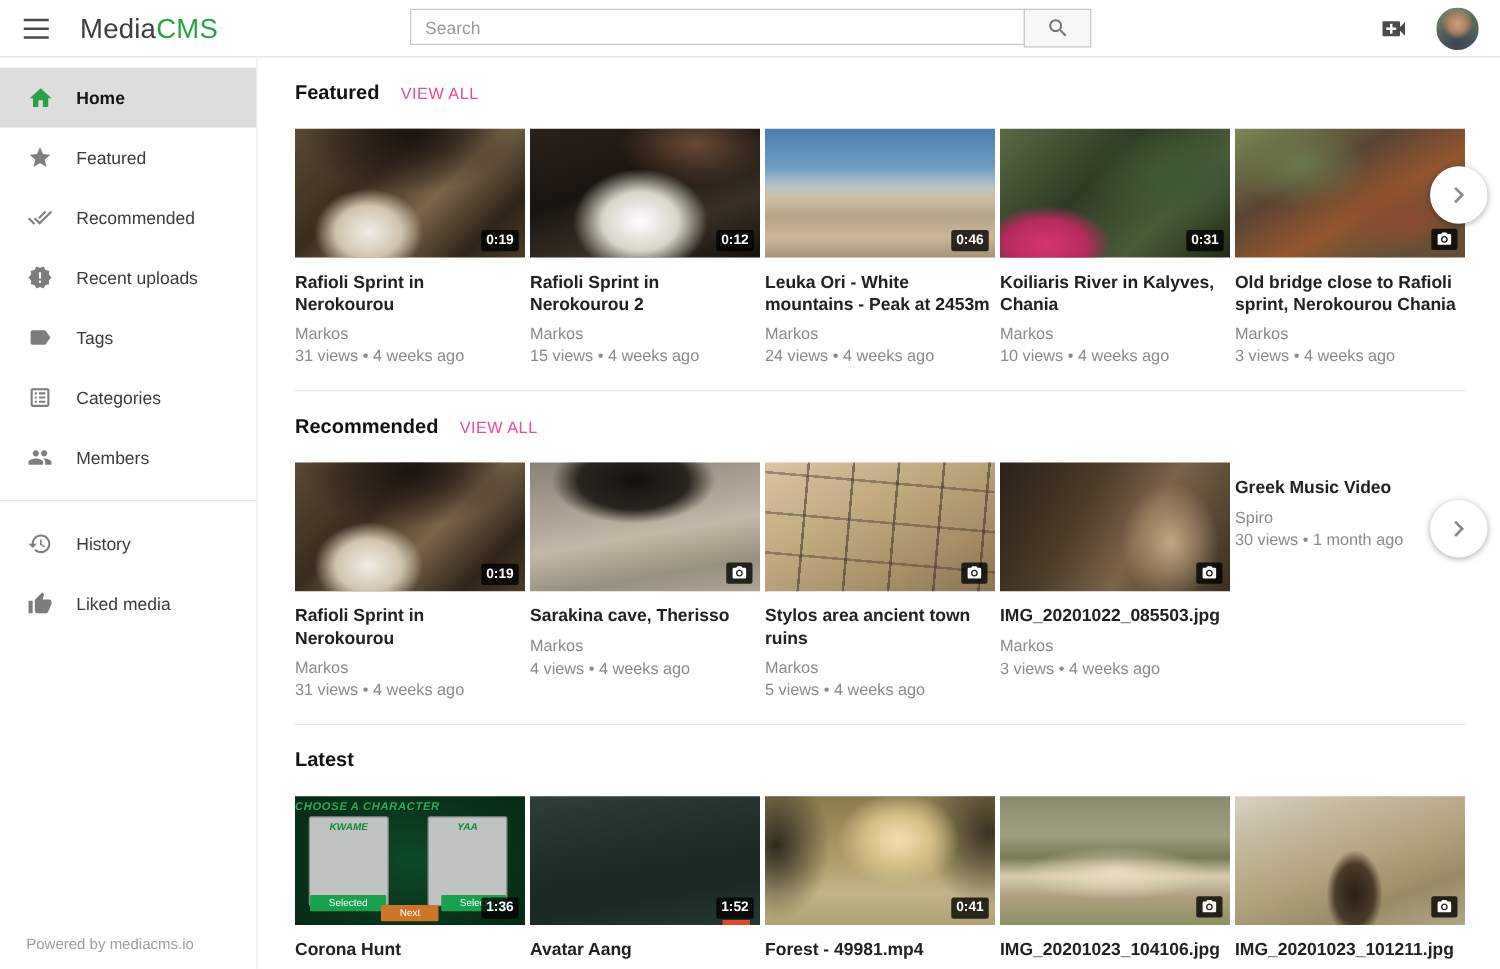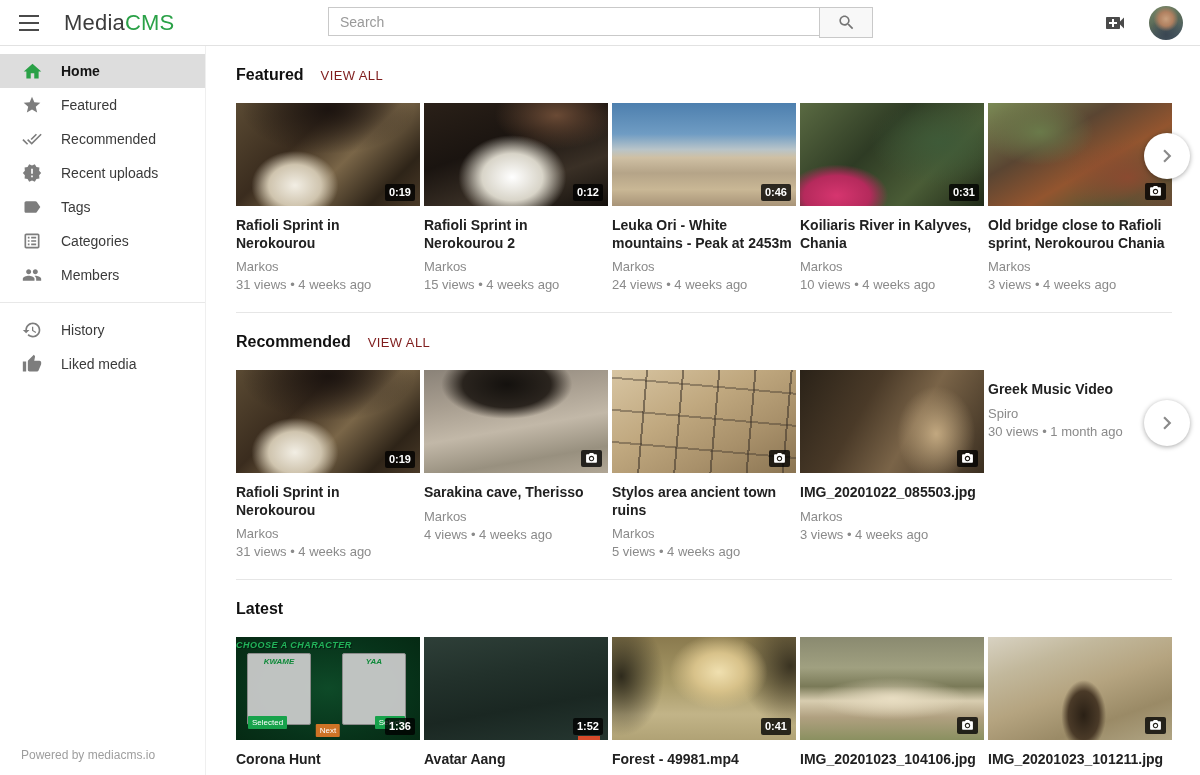--- a/index.html
+++ b/index.html
@@ -27,34 +27,34 @@
   .avatar { position:absolute; right:17px; top:6px; width:34px; height:34px; border-radius:50%; cursor:pointer;
             background:
               radial-gradient(circle at 50% 38%, #c9a07e 0%, #b08060 26%, rgba(0,0,0,0) 46%),
               radial-gradient(circle at 50% 85%, #3a4652 0%, rgba(0,0,0,0) 55%),
               linear-gradient(160deg, #7a8a6a 0%, #5a6a58 45%, #46586a 100%); }
 
   
   .sidebar { position:fixed; top:46px; left:0; width:206px; height:729px; background:#fff;
              border-right:1px solid #efefef; padding-top:8px; display:flex; flex-direction:column; z-index:10; }
   .side-group + .side-group { border-top:1px solid #e8e8e8; margin-top:10px; padding-top:10px; }
-  .side-item { height:34px; display:flex; align-items:center; padding-left:21px; cursor:pointer;
+  .side-item { height:48px; display:flex; align-items:center; padding-left:21px; cursor:pointer;
                font-size:14px; color:#3a3a3a; }
   .side-item.active { background:#dddddd; font-weight:bold; color:#141414; }
   .sicon { width:22px; height:22px; margin-right:18px; display:flex; align-items:center;
            justify-content:center; color:#7d7d7d; flex:none; }
   .side-item.active .sicon { color:#2aa147; }
   .side-footer { margin-top:auto; padding:0 0 13px 21px; font-size:12px; color:#9e9e9e; }
 
   
   .main { position:absolute; top:46px; left:206px; width:994px; height:729px;
           padding:0 28px 0 30px; overflow:hidden; }
   .section-head { display:flex; align-items:baseline; margin-top:20px; }
   .section-title { font-size:16px; font-weight:bold; color:#111; }
-  .view-all { font-size:13px; color:#7f1d1d; margin-left:17px; letter-spacing:.4px; cursor:pointer; }
+  .view-all { font-size:13px; color:#ec4899; margin-left:17px; letter-spacing:.4px; cursor:pointer; }
   .divider { border:none; border-top:1px solid #e6e6e6; margin:20px 0 0; }
 
   .cards-row { position:relative; display:flex; gap:4px; margin-top:19px; }
   .card { width:184px; flex:none; cursor:pointer; }
   .thumb { position:relative; width:184px; height:103px; background-color:#888; }
   .dur { position:absolute; right:5px; bottom:5px; background:rgba(0,0,0,.78); color:#fff;
          font-size:11px; font-weight:bold; line-height:1; padding:3px 4px; border-radius:2px; }
   .photo-badge { position:absolute; right:6px; bottom:6px; width:21px; height:17px;
                  background:rgba(0,0,0,.78); border-radius:2px; display:flex; align-items:center; justify-content:center; }
   .card-title { margin-top:11px; font-size:14px; font-weight:bold; color:#212121; line-height:1.25; }
@@ -120,21 +120,21 @@
             letter-spacing:.5px; }
   .g-panel { position:absolute; top:16px; width:64px; height:72px; background:rgba(206,206,206,.93);
              border:1px solid #8a8a8a; border-radius:2px; }
   .g-panel.p1 { left:11px; } .g-panel.p2 { right:14px; }
   .g-name { display:block; text-align:center; font-size:8px; font-weight:bold; font-style:italic; color:#0f8a3a; margin-top:3px; }
   .g-char { width:16px; margin:6px auto 0; }
   .g-char .head { width:12px; height:12px; border-radius:50%; margin:0 auto; }
   .g-char .bodyb { width:16px; height:14px; margin-top:1px; border-radius:2px; }
   .p1 .head { background:#4a2e1e; } .p1 .bodyb { background:#8a2424; }
   .p2 .head { background:#e2c24c; } .p2 .bodyb { background:#c03030; }
-  .g-btn { position:absolute; font-size:8px; color:#fff; padding:2px 4px; border-radius:1px; }
+  .g-btn { position:absolute; font-size:8px; color:#fff; padding:2px 15px; border-radius:1px; }
   .g-btn.sel1 { left:12px; bottom:11px; background:#17a24b; }
   .g-btn.next { left:50%; transform:translateX(-50%); bottom:3px; background:#cf7326; }
   .g-btn.sel2 { right:15px; bottom:11px; background:#17a24b; }
   .l2-bar { position:absolute; right:8px; bottom:0; width:22px; height:4px; background:#d84a2a; }
 
   svg { display:block; }
 </style>
 </head>
 <body>
 

